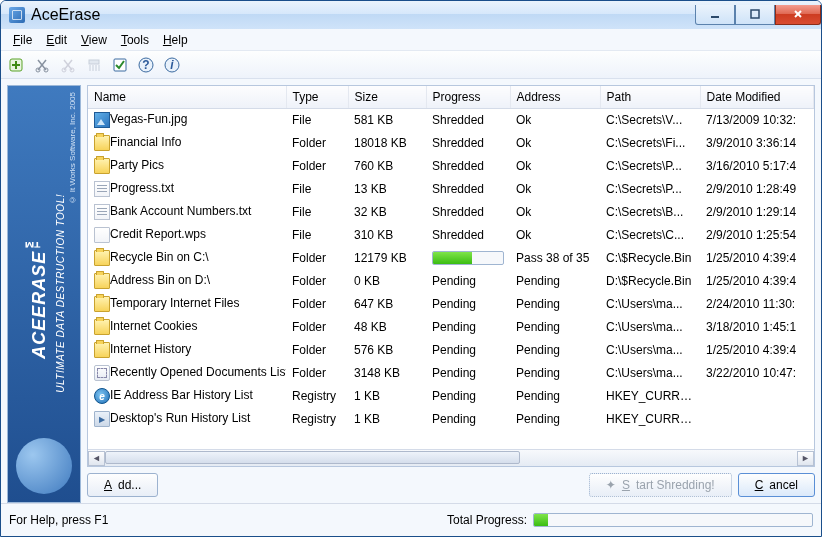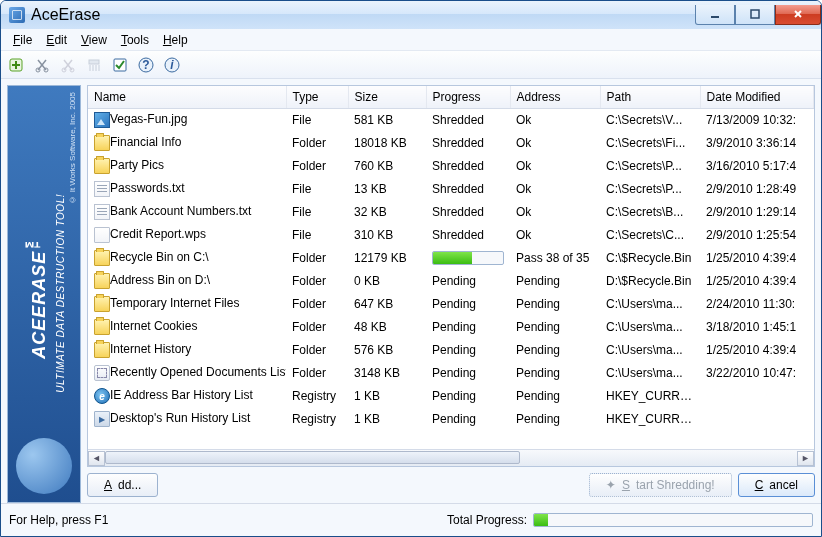--- a/index.html
+++ b/index.html
@@ -229,21 +229,21 @@
                   <td>760 KB</td>
                   <td>Shredded</td>
                   <td>Ok</td>
                   <td>C:\Secrets\P...</td>
                   <td>3/16/2010 5:17:4</td>
                 </tr>
                 <tr>
                   <td>
                     <span class="cell-name">
                       <span class="ficon txt"></span>
-                      <span>Passwords.txt</span>
+                      <span>Progress.txt</span>
                     </span>
                   </td>
                   <td>File</td>
                   <td>13 KB</td>
                   <td>Shredded</td>
                   <td>Ok</td>
                   <td>C:\Secrets\P...</td>
                   <td>2/9/2010 1:28:49</td>
                 </tr>
                 <tr>

